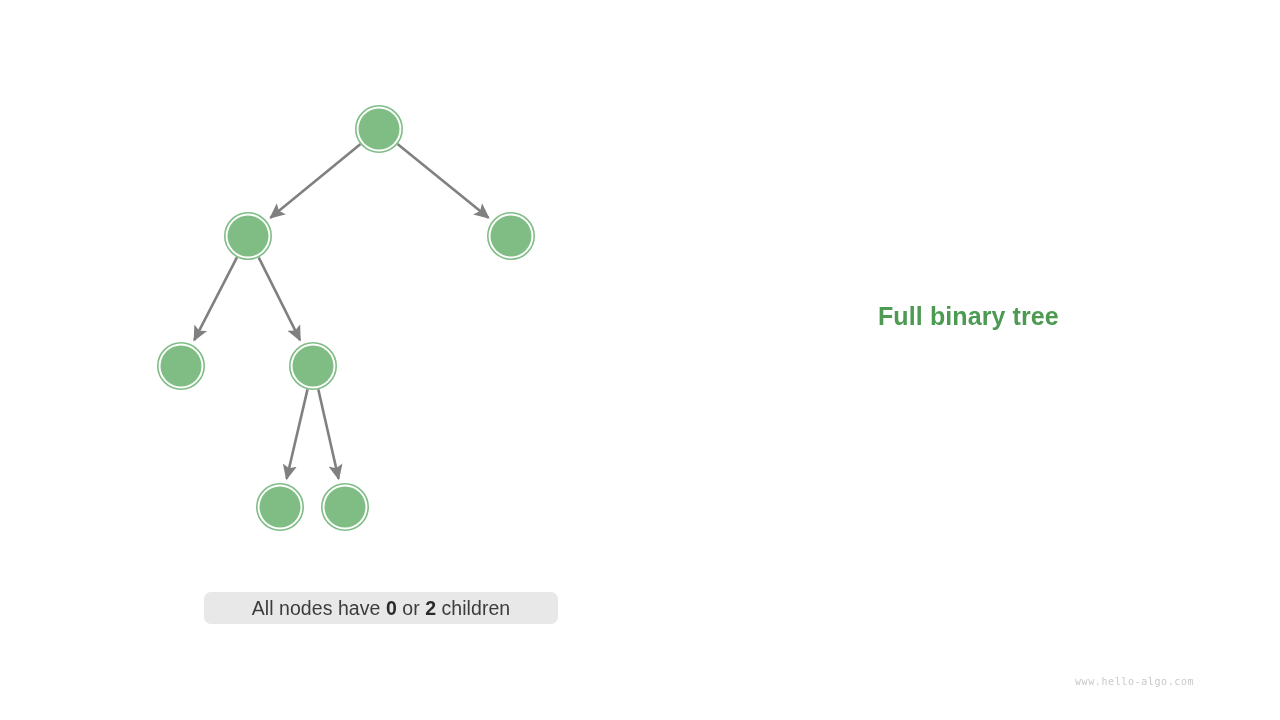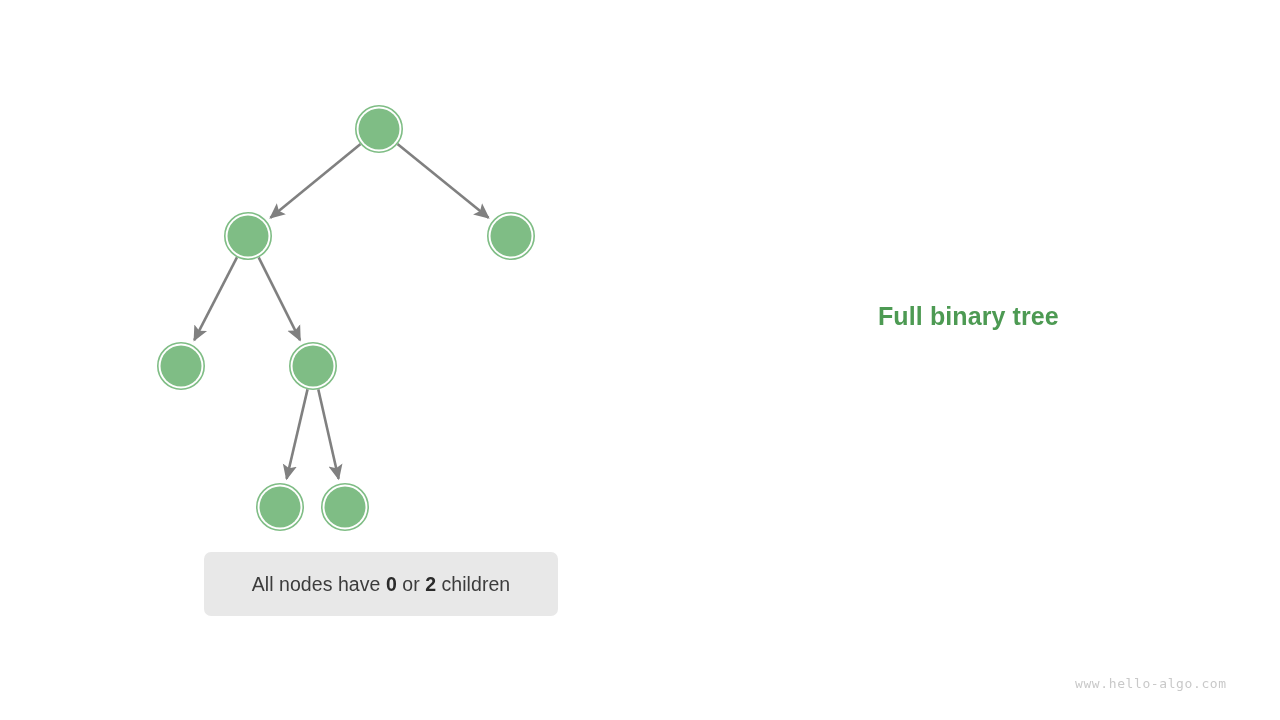--- a/index.html
+++ b/index.html
@@ -33,23 +33,23 @@
     top: 302px;
     font-size: 25px;
     font-weight: bold;
     color: #4d9a53;
     letter-spacing: 0.1px;
     white-space: nowrap;
   }
   .caption-box {
     position: absolute;
     left: 204px;
-    top: 552px;
+    top: 592px;
     width: 354px;
-    height: 64px;
+    height: 32px;
     background: #e8e8e8;
     border-radius: 7px;
     display: flex;
     align-items: center;
     justify-content: center;
     box-sizing: border-box;
   }
   .caption-text {
     font-size: 19.5px;
     color: #3c3c3c;
@@ -58,21 +58,21 @@
   }
   .caption-text b {
     font-weight: bold;
     color: #2b2b2b;
   }
   .watermark {
     position: absolute;
     left: 1075px;
     top: 676px;
     font-family: "DejaVu Sans Mono", "Liberation Mono", monospace;
-    font-size: 13px;
+    font-size: 10px;
     color: #c9c9c9;
     letter-spacing: 0.6px;
     white-space: nowrap;
   }
 </style>
 </head>
 <body>
 
 <div id="canvas-root">
 

